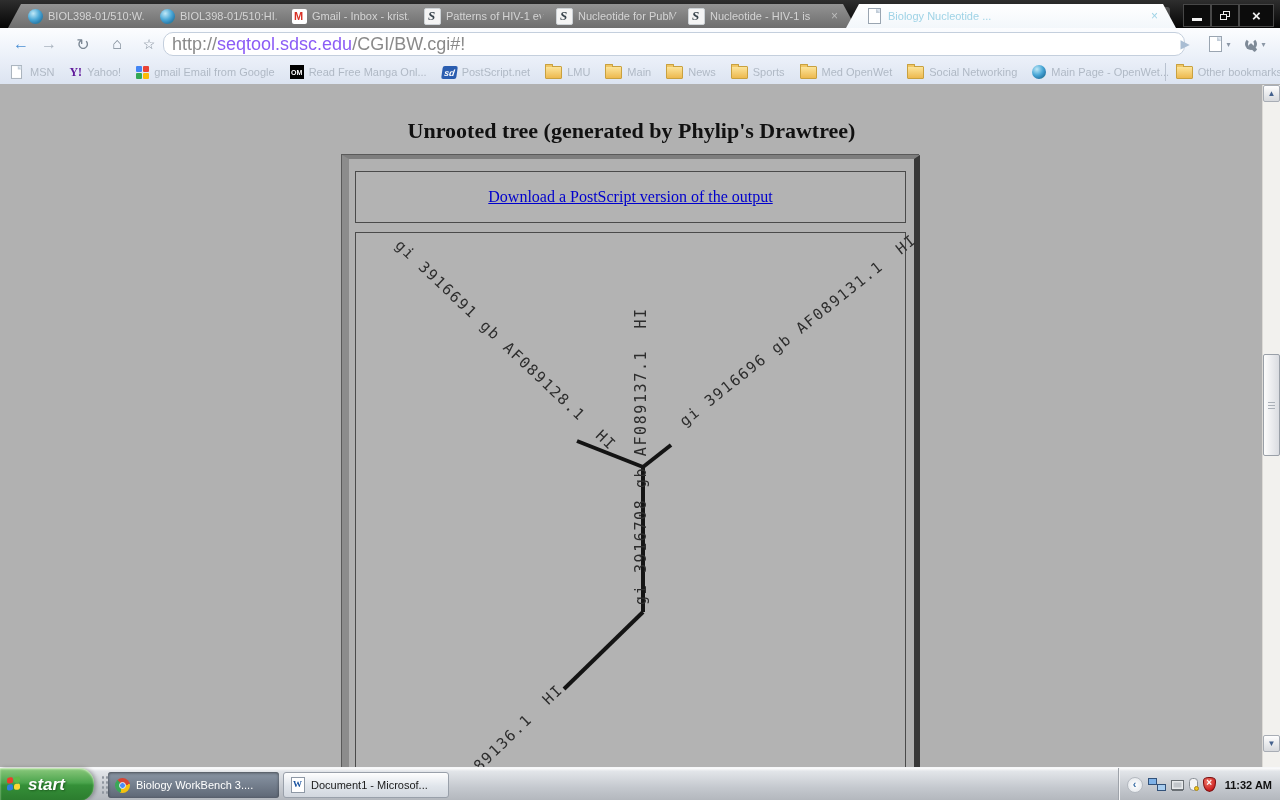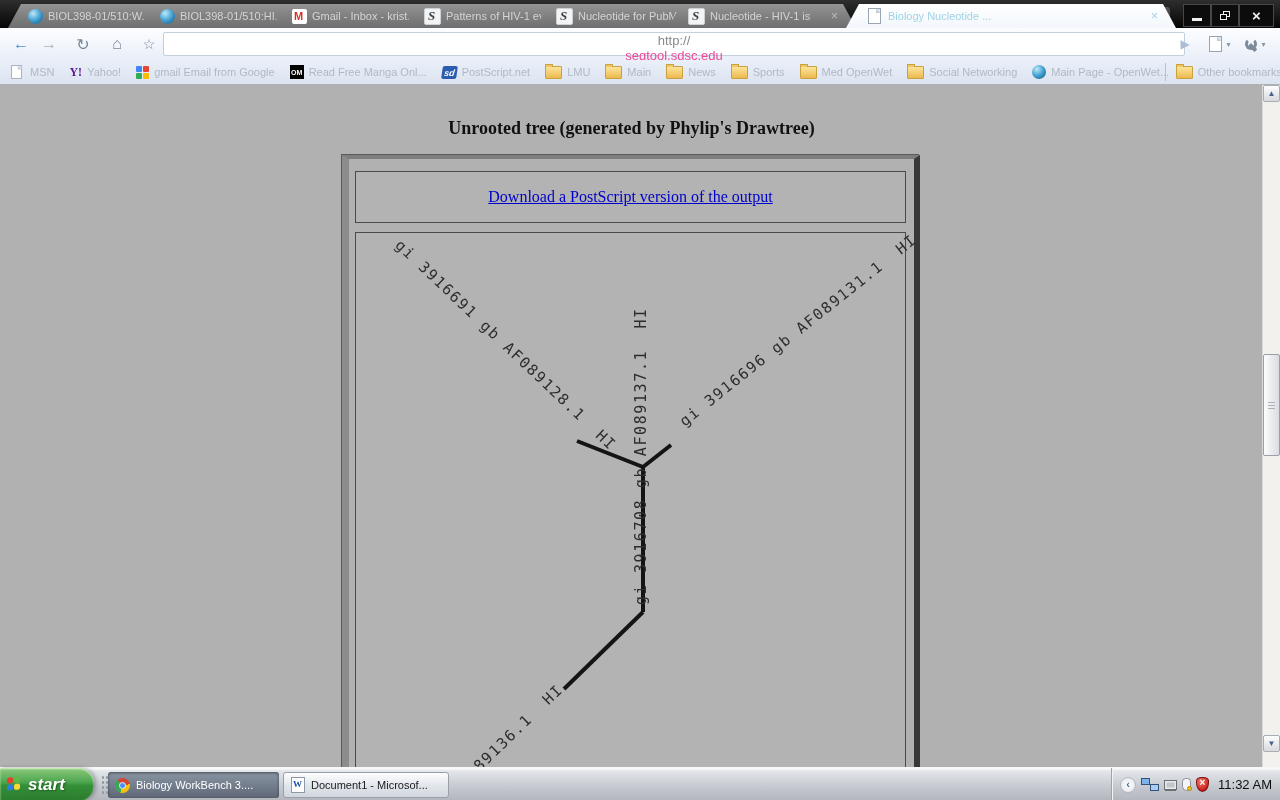--- a/index.html
+++ b/index.html
@@ -41,23 +41,23 @@
   .ic-page{width:11px;height:14px;background:#fff;border:1px solid #9aa5b1;margin:0 2px;}
   .ic-page::after{content:"";position:absolute;top:0;right:0;border-style:solid;border-width:0 4px 4px 0;
                   border-color:transparent #dde6f0 #c2cdd8 transparent;}
 
   
   .toolbar{position:absolute;left:0;top:28px;width:1280px;height:32px;
            background:linear-gradient(#fcfdff,#e9eff8);border-bottom:1px solid #ccd5e2;}
   .navbtn{position:absolute;top:3px;width:26px;height:26px;display:flex;align-items:center;
           justify-content:center;font-size:16px;color:#7b8794;}
   .omnibox{position:absolute;left:163px;top:4px;width:1004px;height:22px;background:#fff;
-           border:1px solid #c4cfdd;border-radius:2px;display:flex;align-items:center;
-           padding:0 8px;font-size:13px;color:#8a8a8a;flex-direction:column;}
-  .omnibox .host{color:#ec4899;}
+           border:1px solid #c4cfdd;border-radius:10px;display:flex;align-items:center;
+           padding:0 8px;font-size:18px;color:#8a8a8a;}
+  .omnibox .host{color:#8b5cf6;}
   .wrench{position:relative;width:15px;height:15px;}
   .wrench::before{content:"";position:absolute;left:1px;top:1px;width:6px;height:6px;border:3px solid #7e8a97;
                   border-radius:50%;border-top-color:transparent;}
   .wrench::after{content:"";position:absolute;left:7px;top:6px;width:9px;height:4px;background:#7e8a97;
                  transform:rotate(45deg);transform-origin:0 0;border-radius:1px;}
   .caret{font-size:8px;color:#8b97a6;margin-left:2px;}
 
   
   .bookmarks{position:absolute;left:0;top:60px;width:1280px;height:24px;
              background:linear-gradient(#eaeff8,#dce4f1);border-bottom:1px solid #c4cdda;
@@ -79,21 +79,21 @@
          font-weight:bold;font-size:9px;display:flex;align-items:center;justify-content:center;border-radius:2px;}
   .ic-sd::before{content:"sd";}
   .ic-oww-s{width:14px;height:14px;border-radius:50%;
             background:radial-gradient(circle at 35% 30%,#bfe8f7,#49a7d6 45%,#2d7fb0 70%,#2c9e5a);}
   .other-bm{position:absolute;right:6px;display:flex;align-items:center;gap:5px;
             border-left:1px solid #b9c2d0;padding-left:10px;height:18px;}
 
   
   .page-area{position:absolute;left:0;top:84px;width:1280px;height:683px;background:#b1b1b1;overflow:hidden;}
   .page-title{position:absolute;left:0;top:34px;width:1263px;text-align:center;
-              font-family:"Liberation Serif","DejaVu Serif",serif;font-weight:bold;font-size:18px;color:#111;}
+              font-family:"Liberation Serif","DejaVu Serif",serif;font-weight:bold;font-size:22px;color:#111;}
   .frame-outer{position:absolute;left:342px;top:71px;width:578px;height:700px;box-sizing:border-box;
                background:#b1b1b1;border-top:4px solid #7e7e7e;border-left:7px solid #8c8c8c;
                border-right:6px solid #383838;box-shadow:-1px -1px 0 #5a5a5a;
                padding:12px 8px 0 6px;}
   .inner-box{box-sizing:border-box;border:1px solid #4a4a4a;background:#b3b3b3;}
   .link-box{height:52px;margin-bottom:9px;display:flex;align-items:center;justify-content:center;}
   .tree-box{height:560px;}
   .ps-link{font-family:"Liberation Serif","DejaVu Serif",serif;font-size:16px;color:#0000cc;text-decoration:underline;}
 
   .tree-label{position:absolute;font-family:"DejaVu Sans Mono",monospace;font-size:15px;
@@ -156,21 +156,21 @@
   .ic-net::before{left:0;top:1px;} .ic-net::after{right:0;bottom:1px;background:#a8cdf0;}
   .ic-display{width:13px;height:10px;background:#c2c6cb;border:1px solid #6b7075;box-sizing:border-box;
               box-shadow:inset 0 0 0 1.5px #e8eaec,0 2px 0 -1px #6b7075;}
   .ic-mouse{width:9px;height:13px;background:#f3f4f5;border:1px solid #8a9097;border-radius:4px 4px 5px 5px;
             position:relative;box-sizing:border-box;}
   .ic-mouse::after{content:"";position:absolute;right:-2px;bottom:-1px;width:5px;height:5px;border-radius:50%;
                    background:#f0c419;border:1px solid #a8871a;box-sizing:border-box;}
   .ic-shield{width:13px;height:15px;background:radial-gradient(circle at 35% 30%,#f07a6a,#cc2020 70%,#9e1515);
              border-radius:6px 6px 7px 7px/4px 4px 10px 10px;position:relative;border:1px solid #7d1010;box-sizing:border-box;}
   .ic-shield::before{content:"×";position:absolute;left:2.5px;top:-1px;color:#fff;font-weight:bold;font-size:10px;}
-  .clock{font-size:13px;color:#101010;margin-left:4px;}
+  .clock{font-size:11px;color:#101010;margin-left:4px;font-weight:bold;}
 </style>
 </head>
 <body>
 
 <div class="screen" data-name="desktop-screen">
 
   <div class="tabstrip" data-name="browser-tab-strip">
     <div class="tab" style="left:8px;width:150px;" data-name="tab-biol398-w">
       <span class="favicon ic-oww" data-name="openwetware-icon"></span>
       <span class="tab-label" data-name="tab-label">BIOL398-01/510:W...</span>

